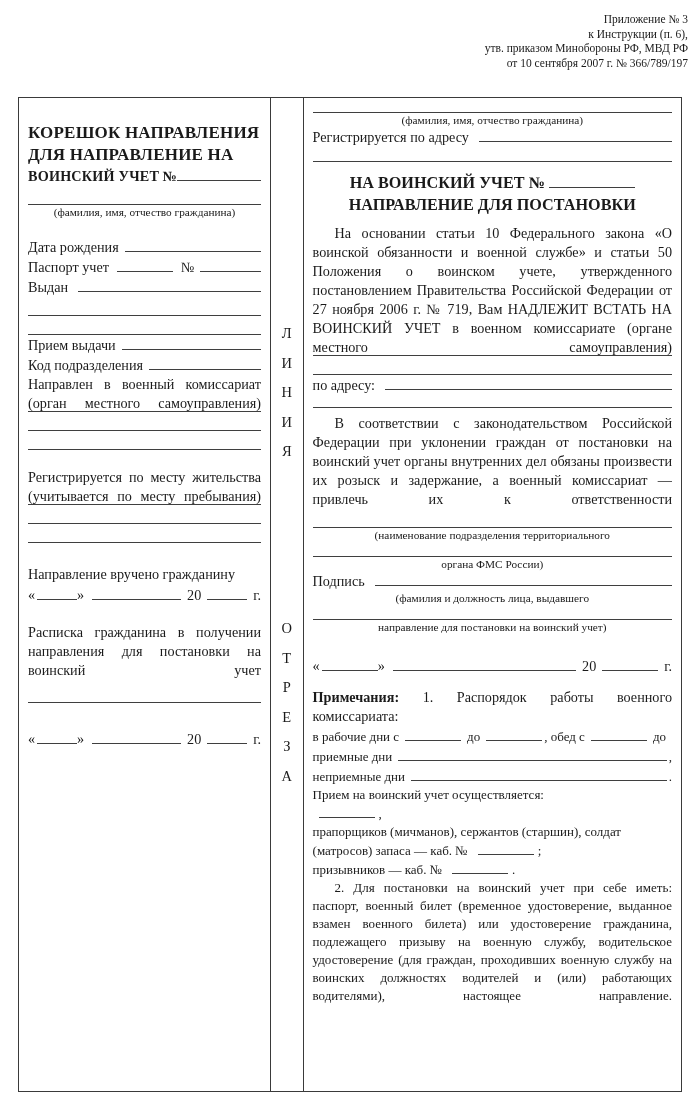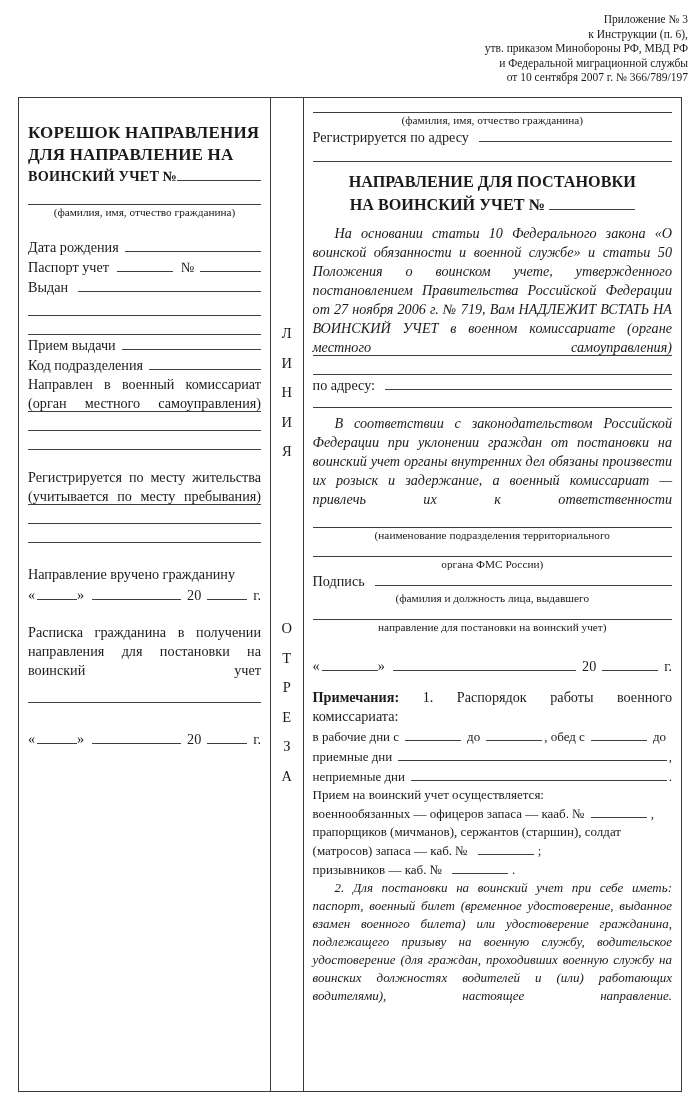--- a/index.html
+++ b/index.html
@@ -130,21 +130,21 @@
     left: 0; right: 0;
     text-align: center;
     font-size: 14.5px;
     line-height: 29.5px;
     color: #1a1a1a;
   }
   .vl-1 { top: 221px; }
   .vl-2 { top: 516px; }
 
   
-  .ind { text-indent: 22px; font-style: italic; }
+  .ind { text-indent: 22px; }
 
   .date-row {
     display: flex;
     align-items: baseline;
     font-size: 14.2px;
     line-height: 19px;
   }
   .date-row .q { margin-right: 2px; }
   .date-row .mid {
     flex: 1;
@@ -153,21 +153,20 @@
     height: 14px;
   }
 </style>
 </head>
 <body>
 
 <div class="appendix">
   <div>Приложение № 3</div>
   <div>к Инструкции (п. 6),</div>
   <div>утв. приказом Минобороны РФ, МВД РФ</div>
-  <div>и Федеральной миграционной службы</div>
   <div>от 10 сентября 2007 г. № 366/789/197</div>
 </div>
 
 <div class="frame">
 
   <div class="col-left">
 
     <div class="kor-title">
       <div>КОРЕШОК НАПРАВЛЕНИЯ</div>
       <div>ДЛЯ НАПРАВЛЕНИЕ НА</div>
@@ -289,25 +288,25 @@
     <div class="small center">(фамилия, имя, отчество гражданина)</div>
 
     <div class="row">
       <span class="lbl">Регистрируется по адресу</span>
       <span class="fill" style="margin-left:10px;"></span>
     </div>
     <div class="gap14"></div>
     <div class="rule"></div>
 
     <div class="napr-title">
-      <div>НАПРАВЛЕНИЕ ДЛЯ ПОСТАНОВКИ</div>
       <div>
         <span>НА ВОИНСКИЙ УЧЕТ №</span>
         <span class="blank b-lg"></span>
       </div>
+      <div>НАПРАВЛЕНИЕ ДЛЯ ПОСТАНОВКИ</div>
     </div>
 
     <div class="gap8"></div>
 
     <div class="t t-just ind">На основании статьи 10 Федерального закона «О воинской обязанности и военной службе» и статьи 50 Положения о воинском учете, утвержденного постановлением Правительства Российской Федерации от 27 ноября 2006 г. № 719, Вам НАДЛЕЖИТ ВСТАТЬ НА ВОИНСКИЙ УЧЕТ в военном комиссариате (органе местного самоуправления)</div>
     <div class="rule" style="margin-top:-2px;"></div>
     <div class="gap18"></div>
     <div class="rule"></div>
 
     <div class="row">
@@ -377,21 +376,20 @@
 
     <div class="row" style="font-size:13px;line-height:18px;">
       <span class="lbl">неприемные дни</span>
       <span class="fill"></span>
       <span class="lbl" style="margin-left:2px;">.</span>
     </div>
 
     <div style="font-size:13px;line-height:18px;">Прием на воинский учет осуществляется:</div>
 
     <div class="row" style="font-size:13px;line-height:18px;">
-      <span class="lbl">военнообязанных — офицеров запаса — кааб. №</span>
       <span class="blank b-md" style="margin:0 4px 0 6px;"></span>
       <span class="lbl">,</span>
     </div>
 
     <div style="font-size:13px;line-height:18px;">прапорщиков (мичманов), сержантов (старшин), солдат</div>
 
     <div class="row" style="font-size:13px;line-height:18px;">
       <span class="lbl">(матросов) запаса — каб. №</span>
       <span class="blank b-md" style="margin:0 4px 0 10px;"></span>
       <span class="lbl">;</span>

